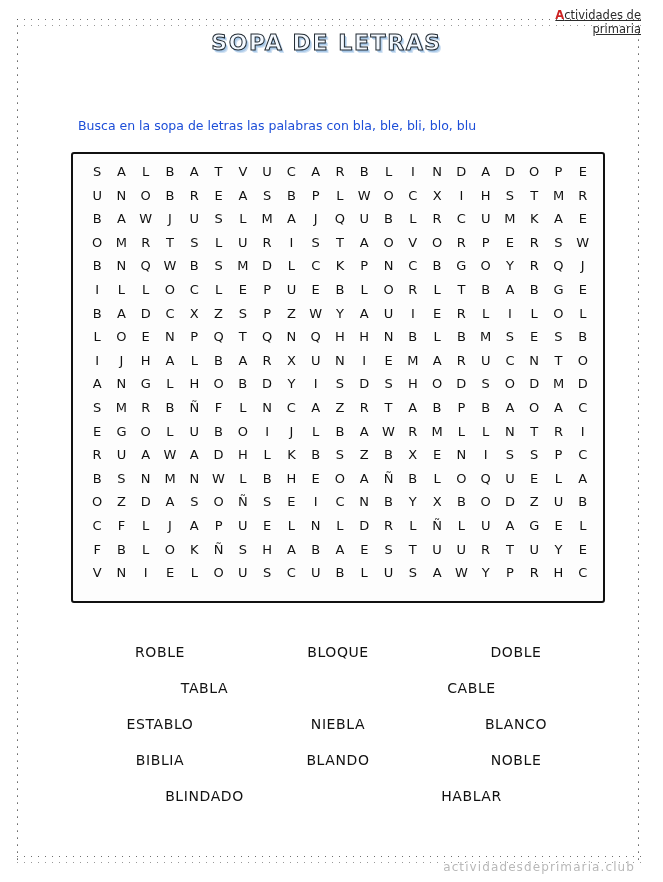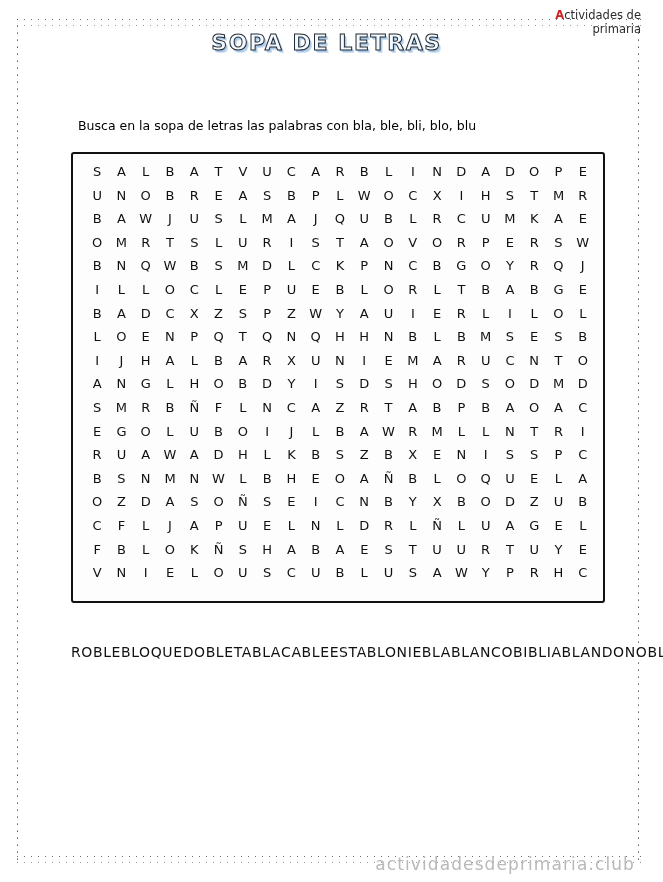--- a/index.html
+++ b/index.html
@@ -59,20 +59,21 @@
   #brand {
     position: absolute;
     right: 22px;
     top: 8px;
     width: 108px;
     text-align: right;
     line-height: 1.25;
     font-family: "DejaVu Sans", sans-serif;
     font-size: 11.5px;
     color: #2b2b2b;
+    text-decoration: underline;
   }
   #brand .cap {
     color: #cc2222;
     font-weight: bold;
   }
 
   
   #title-block {
     position: absolute;
     left: 0;
@@ -94,21 +95,21 @@
     margin: 0;
   }
 
   
   #instruction {
     position: absolute;
     left: 78px;
     top: 118px;
     font-family: "DejaVu Sans", sans-serif;
     font-size: 12.5px;
-    color: #000000;
+    color: #1d4ed8;
     white-space: nowrap;
   }
 
   
   #grid-box {
     position: absolute;
     left: 71px;
     top: 152px;
     width: 534px;
     height: 451px;
@@ -147,21 +148,21 @@
     user-select: none;
   }
 
   
   #word-list {
     position: absolute;
     left: 71px;
     top: 634px;
     width: 534px;
     display: flex;
-    flex-direction: row;
+    flex-direction: column;
   }
   .word-row {
     display: flex;
     height: 36px;
     align-items: center;
   }
   .word {
     flex: 1 1 0;
     text-align: center;
     font-family: "DejaVu Sans", sans-serif;
@@ -169,21 +170,21 @@
     letter-spacing: .6px;
     color: #111111;
   }
 
   
   #footer {
     position: absolute;
     right: 28px;
     bottom: 8px;
     font-family: "DejaVu Sans", sans-serif;
-    font-size: 17px;
+    font-size: 12px;
     letter-spacing: 1.1px;
     color: #b9b9b9;
   }
 </style>
 </head>
 <body>
 
 <div id="page-border">
   <div class="zz zz-h zz-top"></div>
   <div class="zz zz-h zz-bottom"></div>

